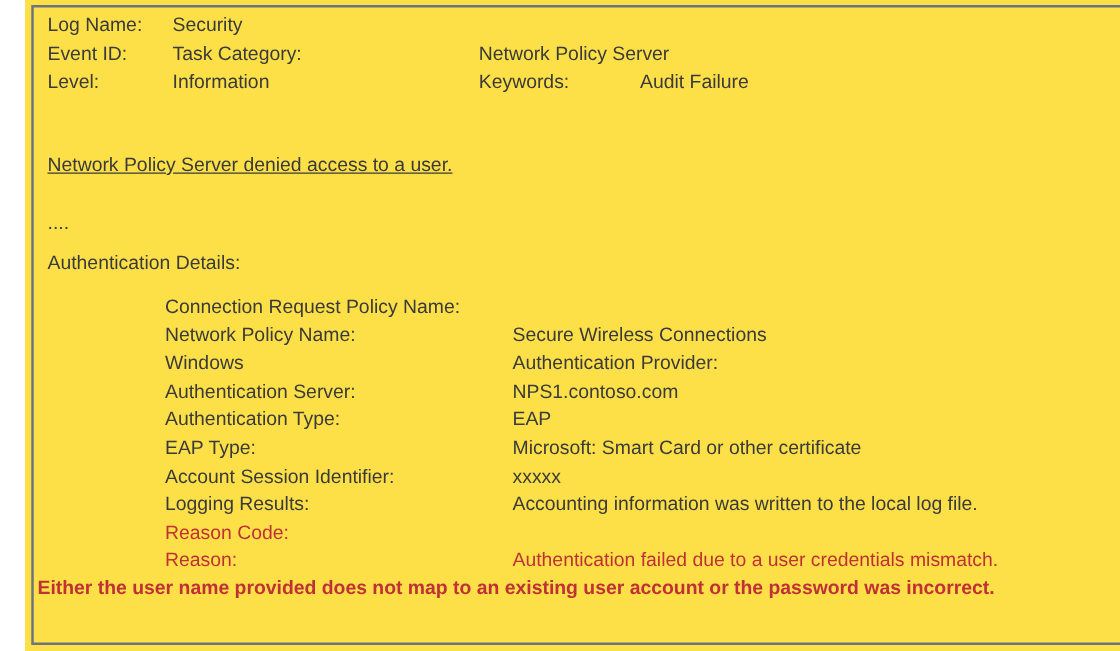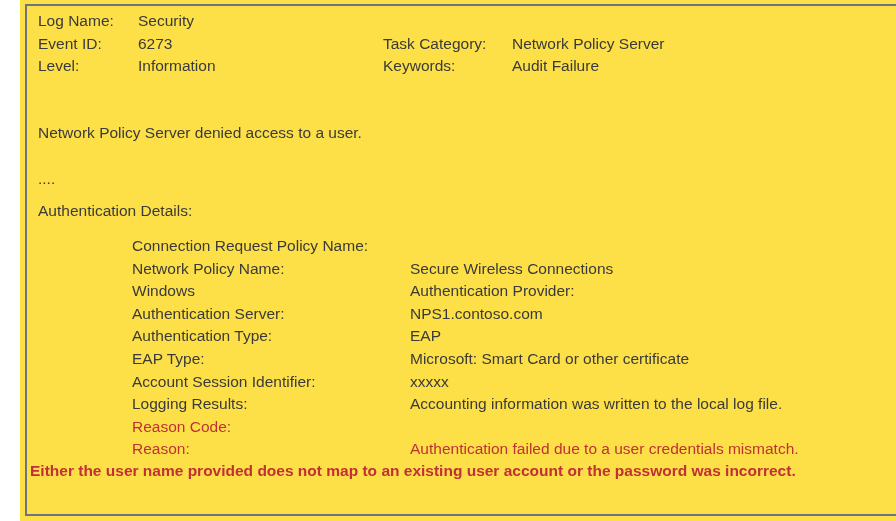--- a/index.html
+++ b/index.html
@@ -21,21 +21,21 @@
     pointer-events: none;
   }
   .header { position: absolute; left: 18px; top: 10px; right: 12px; }
   .header-row {
     display: grid;
     grid-template-columns: 100px 245px 129px auto;
     height: 22.7px;
     line-height: 22.7px;
     white-space: nowrap;
   }
-  .description { position: absolute; left: 18px; top: 122px; line-height: 22.6px; white-space: nowrap; }
+  .description { position: absolute; left: 18px; top: 122px; line-height: 22.6px; white-space: nowrap; text-decoration: underline; }
   .ellipsis    { position: absolute; left: 18px; top: 168px; line-height: 22.6px; }
   .auth-heading{ position: absolute; left: 18px; top: 200px; line-height: 22.6px; white-space: nowrap; }
   .details     { position: absolute; left: 112px; top: 235px; right: 8px; }
   .drow {
     display: grid;
     grid-template-columns: 278px auto;
     height: 22.6px;
     line-height: 22.6px;
     white-space: nowrap;
   }
@@ -57,21 +57,20 @@
 
   <div class="header">
     <div class="header-row">
       <span>Log Name:</span>
       <span>Security</span>
       <span></span>
       <span></span>
     </div>
     <div class="header-row">
       <span>Event ID:</span>
-      <span>6273</span>
       <span>Task Category:</span>
       <span>Network Policy Server</span>
     </div>
     <div class="header-row">
       <span>Level:</span>
       <span>Information</span>
       <span>Keywords:</span>
       <span>Audit Failure</span>
     </div>
   </div>

